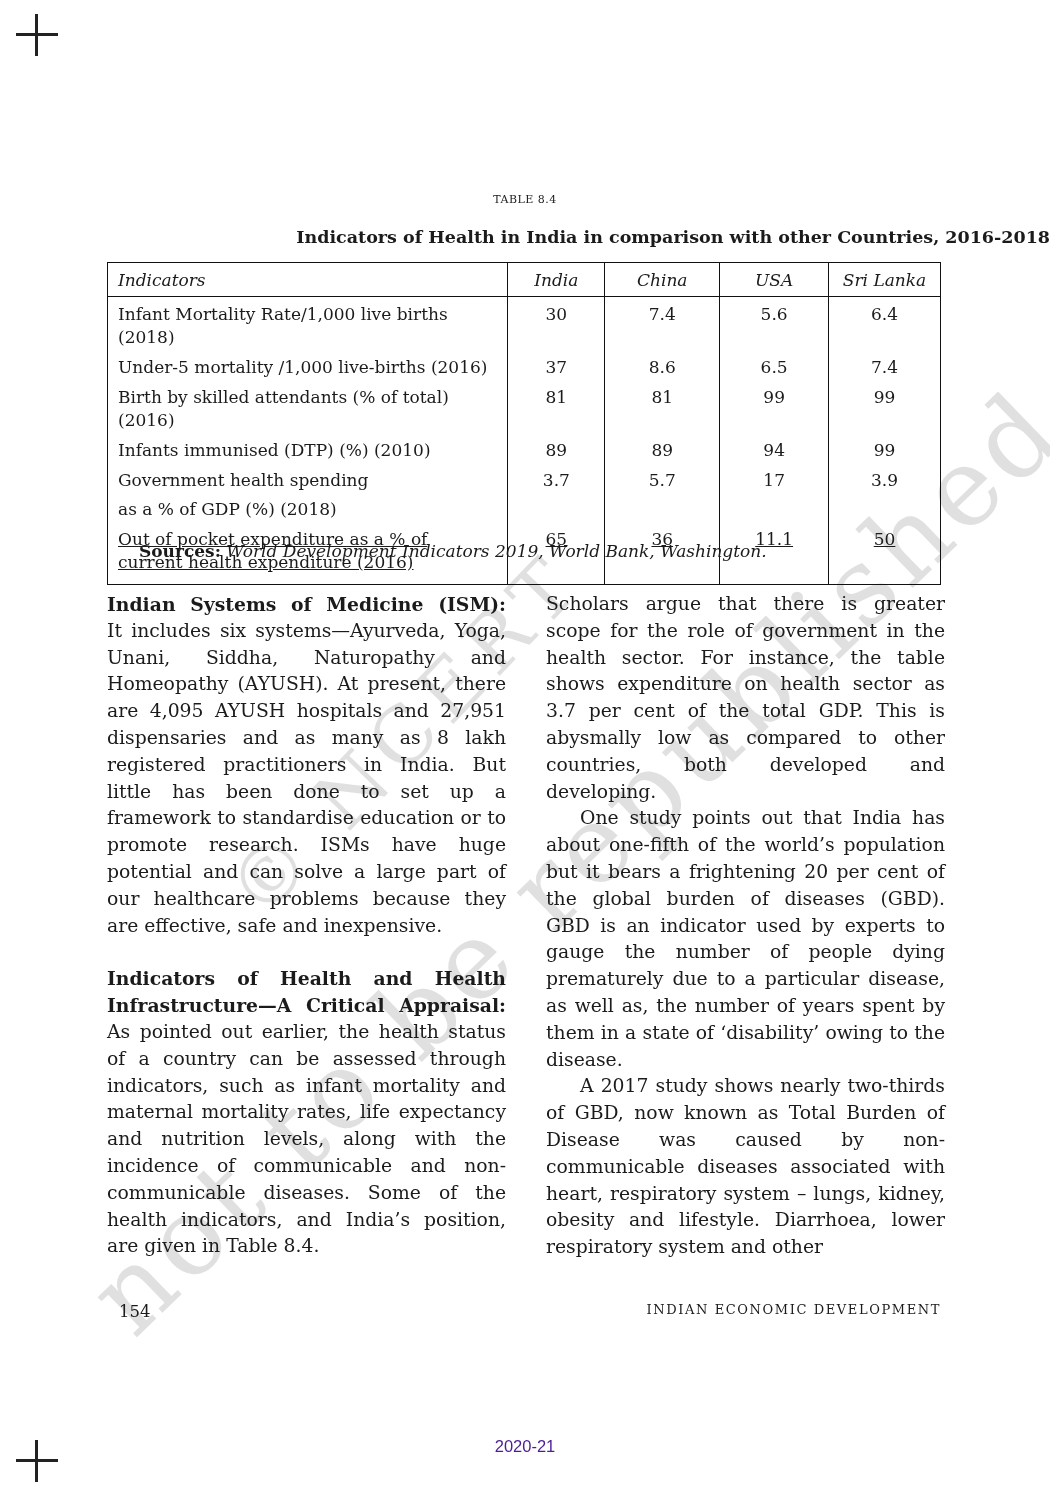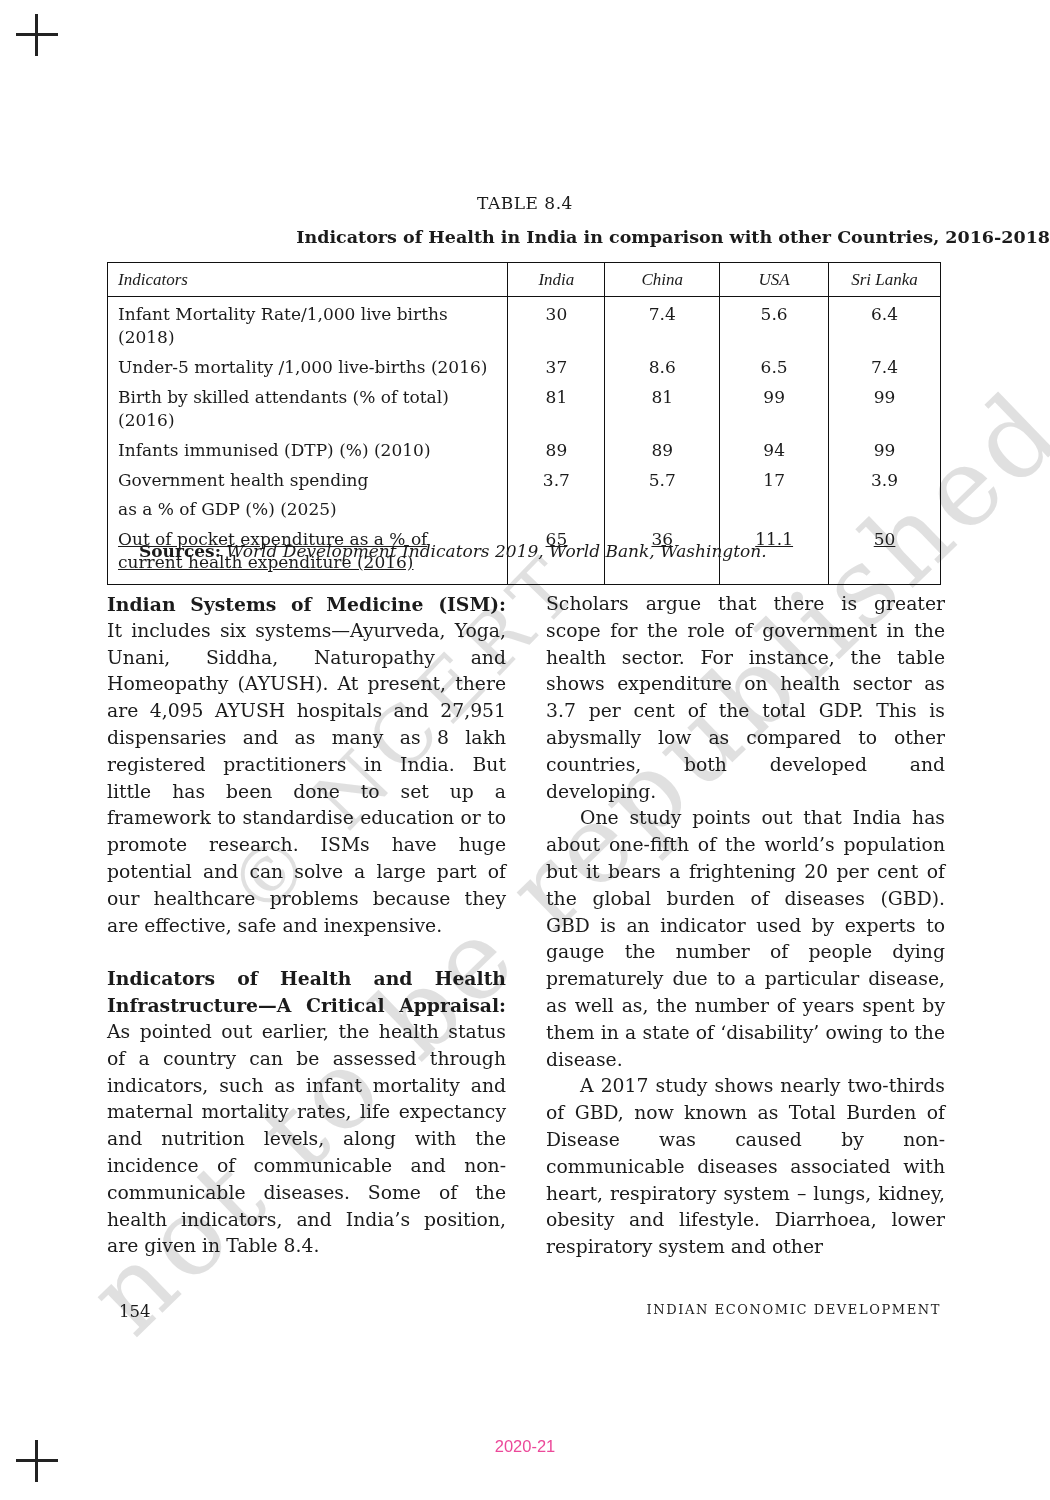--- a/index.html
+++ b/index.html
@@ -31,38 +31,38 @@
   .crop::before { left:0; top:19px; width:42px; height:3px; }
   .crop::after  { left:19px; top:0; width:3px; height:42px; }
   .crop-top    { left:16px; top:14px; }
   .crop-bottom { left:16px; top:1440px; }
 
   .content { position:absolute; inset:0; z-index:1; }
 
   
   .tbl-label {
     position:absolute; top:193px; left:0; width:1050px;
-    text-align:center; font-size:17px; letter-spacing:.5px;
+    text-align:center; font-size:11px; letter-spacing:.5px;
   }
   .tbl-title {
     position:absolute; top:227px; left:0; width:1050px;
     text-align:right; font-size:17.5px; font-weight:bold;
   }
 
   
   table.health {
     position:absolute; left:107px; top:262px; width:834px;
     border-collapse:collapse; font-size:17px;
     border:1.8px solid #111;
   }
   table.health th, table.health td { border-left:1.6px solid #111; vertical-align:top; }
   table.health th:first-child, table.health td:first-child { border-left:none; }
   table.health thead th {
     border-bottom:1.6px solid #111; font-style:italic; font-weight:normal;
-    padding:7px 6px 6px 6px; text-align:center; line-height:20px;font-family:Liberation Serif, serif;
+    padding:7px 6px 6px 6px; text-align:center; line-height:20px;
   }
   table.health thead th.ind-h { text-align:left; padding-left:10px; }
   table.health td { padding:6px 6px 1px 6px; line-height:23px; text-align:center; }
   table.health td.ind { text-align:left; padding-left:10px; padding-right:4px; }
   table.health tr.last td { padding-bottom:10px;text-decoration:underline; }
   .cell-line { display:block; }
   .cell-line.gap { margin-top:6px; }
 
   
   col.c-ind { width:401px; }
@@ -90,21 +90,21 @@
   .spacer { height:26px; }
 
   
   .pageno { position:absolute; left:107px; top:1302px; font-size:16.5px;margin-left:12px; }
   .booktitle {
     position:absolute; right:109px; top:1302px; font-size:13px;
     letter-spacing:1.6px;
   }
   .yearmark {
     position:absolute; left:0; top:1437px; width:1050px; text-align:center;
-    font-family:"Liberation Sans", sans-serif; font-size:16.5px; color:#ec4899;
+    font-family:"Liberation Sans", sans-serif; font-size:16.5px; color:#4c1d95;
   }
 </style>
 </head>
 <body>
 
 <div class="wm wm-ncert">© NCERT</div>
 <div class="wm wm-republish">not to be republished</div>
 
 <div class="crop crop-top"></div>
 <div class="crop crop-bottom"></div>
@@ -164,21 +164,21 @@
             <span class="cell-line">Infants immunised (DTP) (%) (2010)</span>
           </td>
         <td>89</td>
         <td>89</td>
         <td>94</td>
         <td>99</td>
       </tr>
       <tr>
         <td class="ind">
           <span class="cell-line">Government health spending</span>
-          <span class="cell-line gap">as a % of GDP (%) (2025)</span>
+          <span class="cell-line gap">as a % of GDP (%) (2018)</span>
         </td>
         <td>3.7</td>
         <td>5.7</td>
         <td>17</td>
         <td>3.9</td>
       </tr>
       <tr class="last">
         <td class="ind">
           <span class="cell-line">Out of pocket expenditure as a % of</span>
           <span class="cell-line">current health expenditure (2016)</span>

